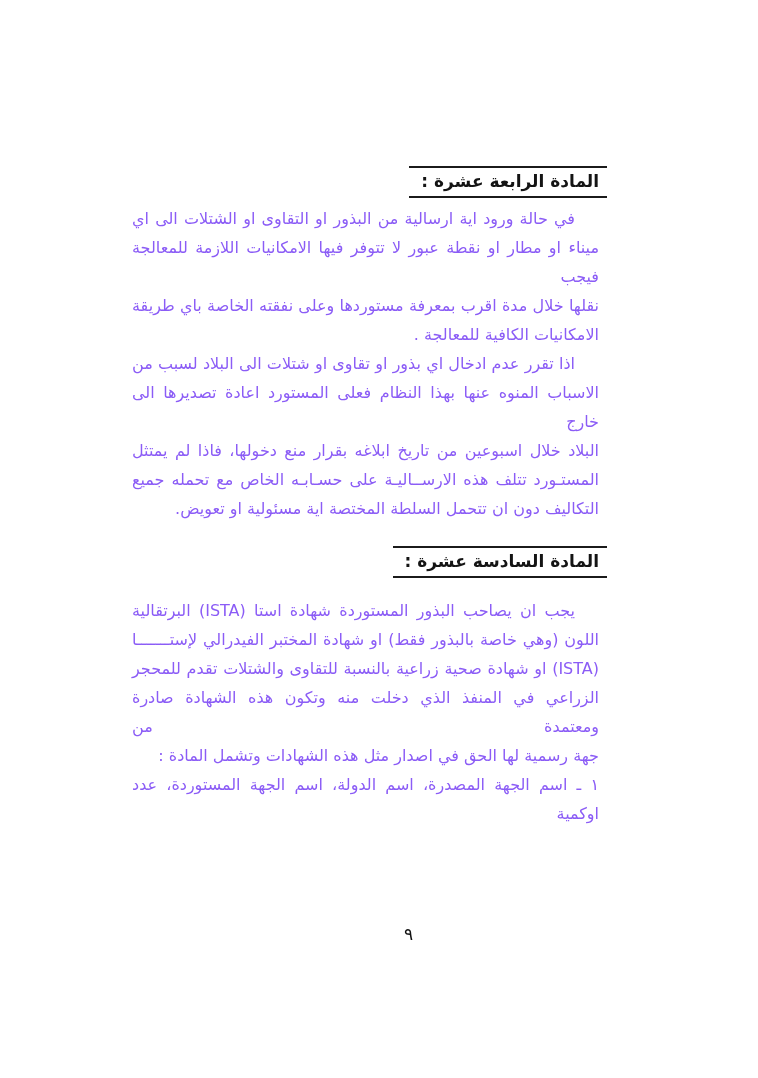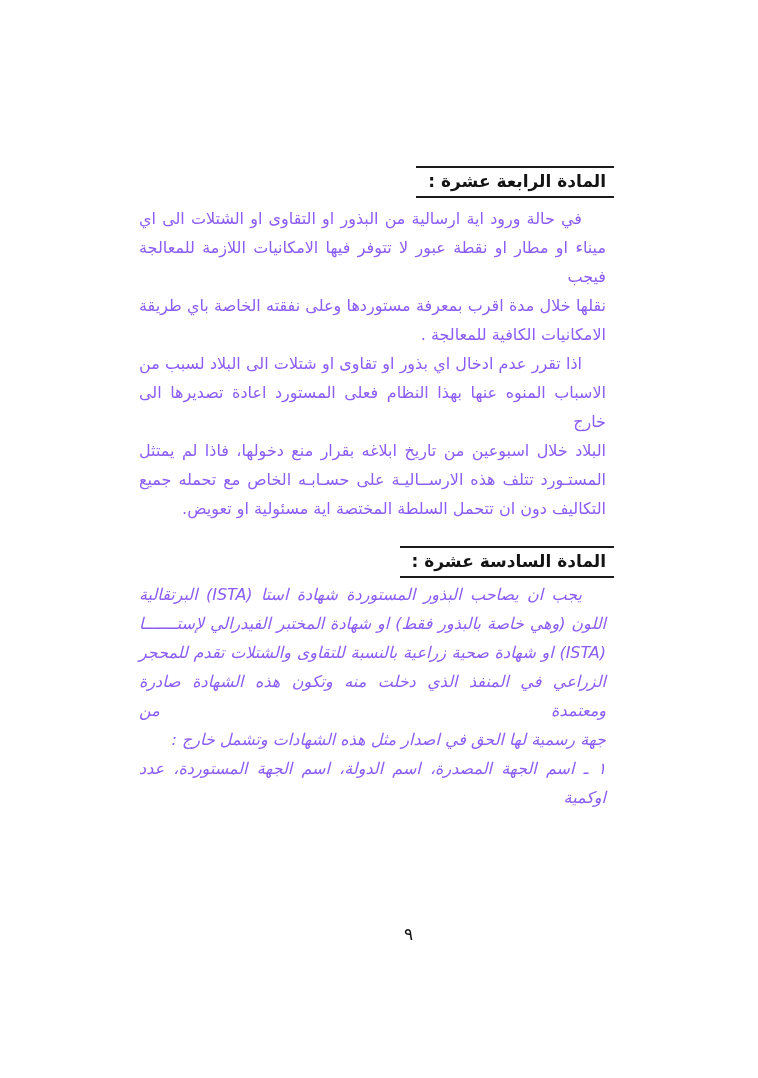--- a/index.html
+++ b/index.html
@@ -12,21 +12,21 @@
     width: 758px;
     height: 1078px;
     background: #ffffff;
     color: #181818;
     font-family: "DejaVu Sans", sans-serif;
     overflow: hidden;
   }
   .content {
     position: absolute;
     top: 166px;
-    left: 139px;
+    left: 132px;
     width: 467px;
     direction: rtl;
   }
   .heading-row {
     text-align: right;
   }
   h2.heading {
     display: inline-block;
     margin: 0;
     margin-right: -8px;            
@@ -49,21 +49,21 @@
   }
   .tline.first  { padding-right: 24px; }   
   .tline.natural {
     text-align: center;
     text-align-last: right;                 
   }
   .para1 { margin-top: 6px; }
   .h2row { margin-top: 28px; }
   .para2 { margin-top: 0; }
   .h3row { margin-top: 23px; }
-  .para3 { margin-top: 2px; font-style: italic; }
+  .para3 { margin-top: 18px; }
   .pageno {
     position: absolute;
     top: 924px;
     left: 404px;
     font-size: 17px;
     color: #111111;
     direction: rtl;
   }
 </style>
 </head>
@@ -96,21 +96,21 @@
 
     <section>
       <div class="heading-row h3row">
         <h2 class="heading">المادة السادسة عشرة :</h2>
       </div>
       <div class="para para3">
         <div class="tline first">يجب ان يصاحب البذور المستوردة شهادة استا (ISTA) البرتقالية</div>
         <div class="tline">اللون (وهي خاصة بالبذور فقط) او شهادة المختبر الفيدرالي لإستـــــــا</div>
         <div class="tline">(ISTA) او شهادة صحية زراعية بالنسبة للتقاوى والشتلات تقدم للمحجر</div>
         <div class="tline">الزراعي في المنفذ الذي دخلت منه وتكون هذه الشهادة صادرة ومعتمدة من</div>
-        <div class="tline natural">جهة رسمية لها الحق في اصدار مثل هذه الشهادات وتشمل خارج :</div>
+        <div class="tline natural">جهة رسمية لها الحق في اصدار مثل هذه الشهادات وتشمل المادة :</div>
         <div class="tline">١ ـ اسم الجهة المصدرة، اسم الدولة، اسم الجهة المستوردة، عدد اوكمية</div>
       </div>
     </section>
 
   </div>
 
   <div class="pageno">٩</div>
 </div>
 
 </body></html>

